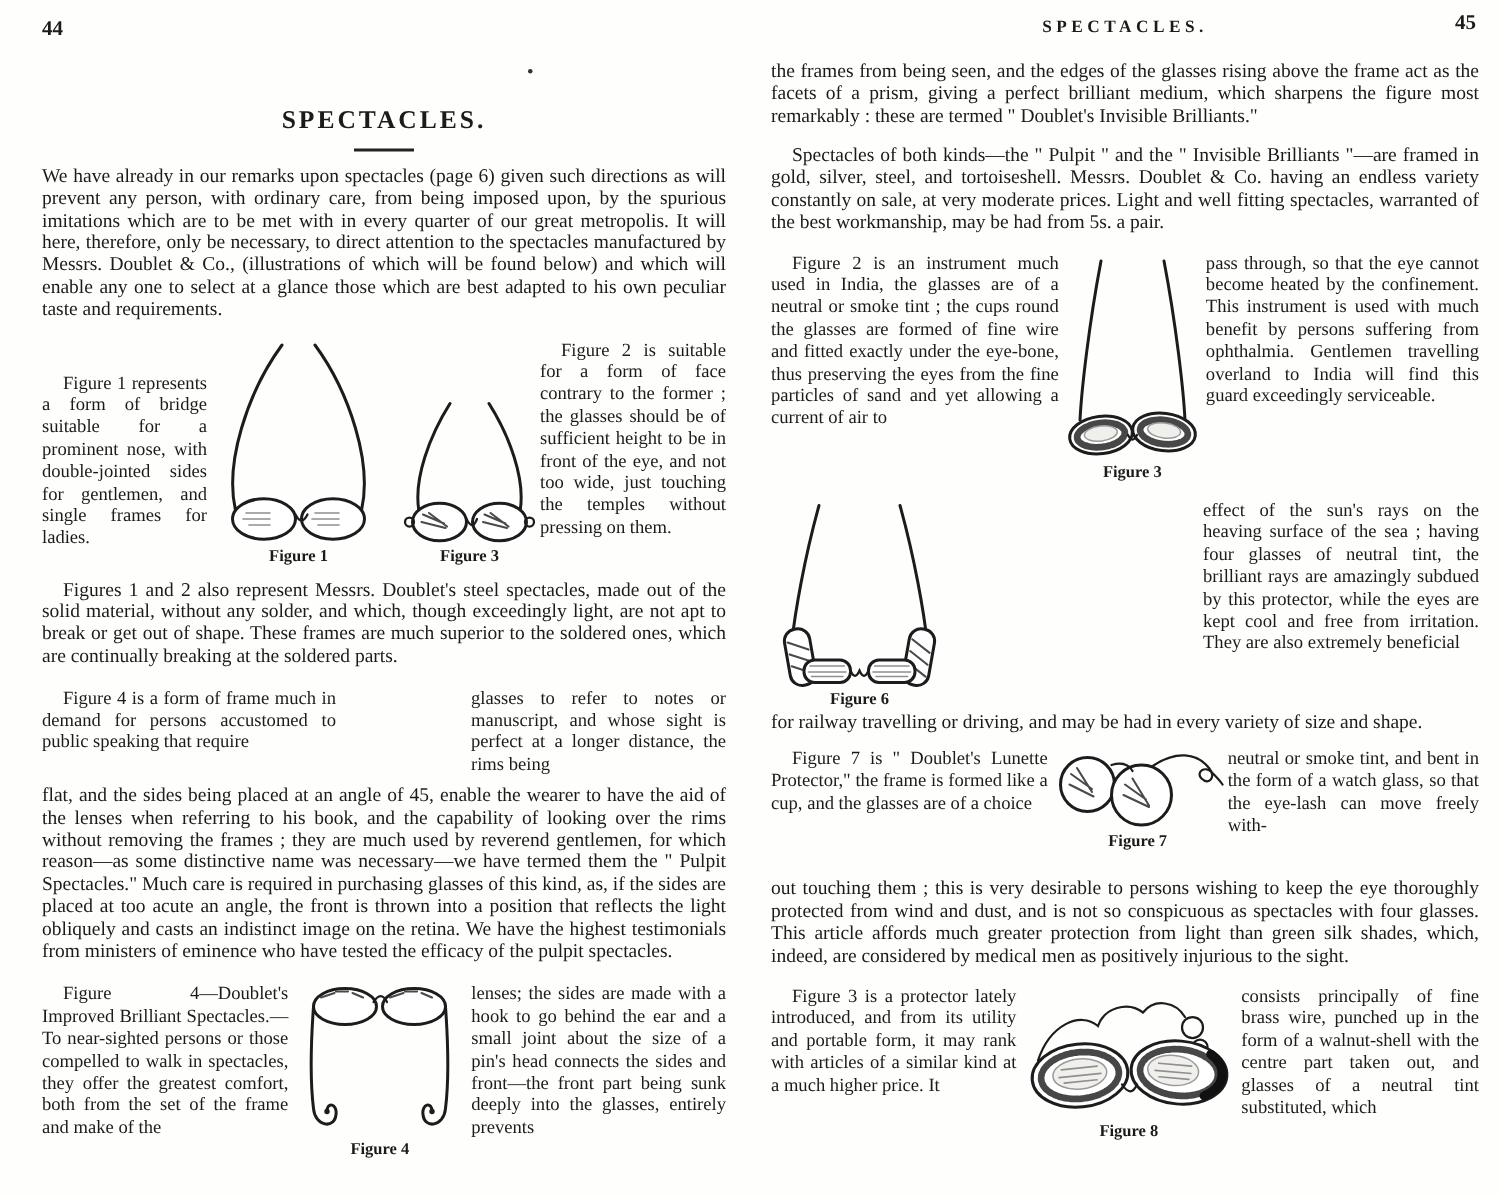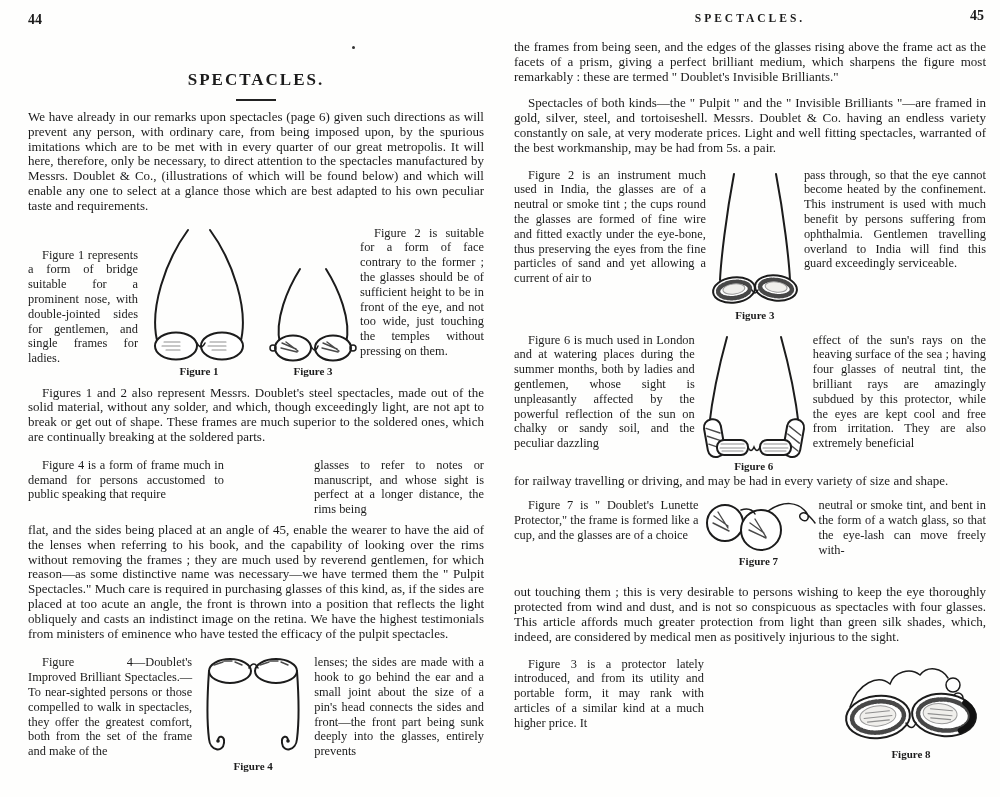--- a/index.html
+++ b/index.html
@@ -137,21 +137,20 @@
             <ellipse class="gfill" cx="70" cy="119" rx="11" ry="5"></ellipse>
           </g>
           <path d="M46,122 q3,6 6,0" class="thin"></path>
         </svg>
         <div class="figcaption">Figure 3</div>
       </div>
       <div class="coltext" style="width:186px;">pass through, so that the eye cannot become heated by the confinement. This instrument is used with much benefit by persons suffering from ophthalmia.  Gentlemen travelling overland to India will find this guard exceedingly serviceable.</div>
     </div>
 
     <div class="figrow" style="margin-top:12px;">
-      <div class="coltext ind" style="width:192px;">Figure 6 is much used in London and at watering places during the summer months, both by ladies and gentlemen, whose sight is unpleasantly affected by the powerful reflection of the sun on chalky or sandy soil, and the peculiar dazzling</div>
       <div class="figcol">
         <svg class="fig" width="118" height="126" viewBox="0 0 118 126">
           <path d="M32,4 C22,40 16,76 14,94" stroke-width="2.2"></path>
           <path d="M86,4 C96,40 102,76 104,94" stroke-width="2.2"></path>
           <g transform="rotate(-10 20 106)">
             <rect class="wfill" x="11" y="86" width="17" height="38" rx="8"></rect>
             <path class="hatchd" d="M13,94 l13,7 M13,102 l13,7 M13,110 l13,7"></path>
           </g>
           <g transform="rotate(10 98 106)">
             <rect class="wfill" x="90" y="86" width="17" height="38" rx="8"></rect>
@@ -202,15 +201,16 @@
             <ellipse class="wfill" cx="108" cy="58" rx="32" ry="21"></ellipse>
             <ellipse class="rim" cx="108" cy="58" rx="26" ry="15.5"></ellipse>
             <ellipse class="gfill" cx="104" cy="57" rx="17" ry="10"></ellipse>
             <path class="hatch" d="M94,53 h22 M92,58 h24 M95,62 h20"></path>
             <path class="dark" d="M128,44 A30,19 0 0 1 126,72"></path>
           </g>
           <path d="M70,66 q6,9 10,0" class="thin"></path>
         </svg>
         <div class="figcaption">Figure 8</div>
       </div>
+      <div class="coltext" style="width:184px;">consists principally of fine brass wire, punched up in the form of a walnut-shell with the centre part taken out, and glasses of a neutral tint substituted, which</div>
     </div>
   </div>
 </div>
 
 </body></html>

